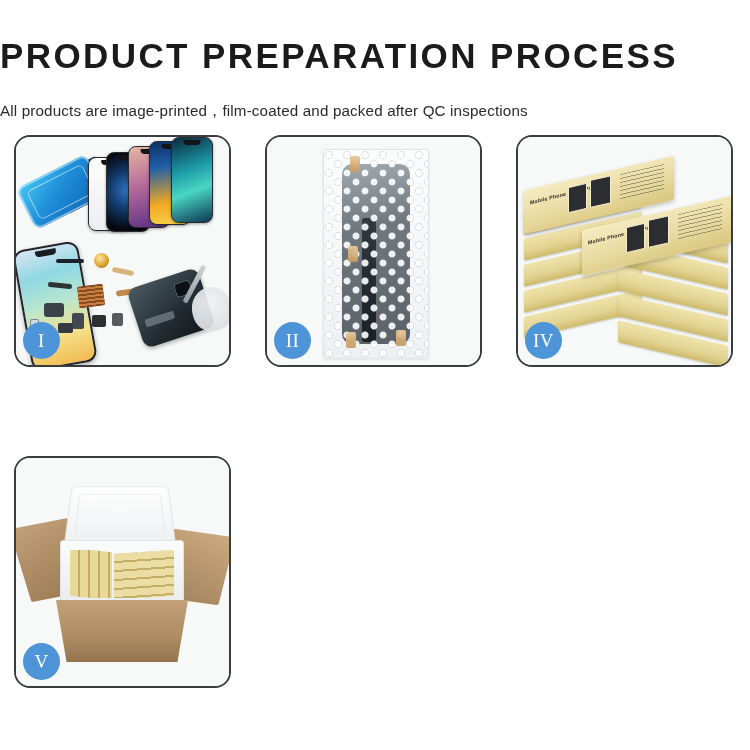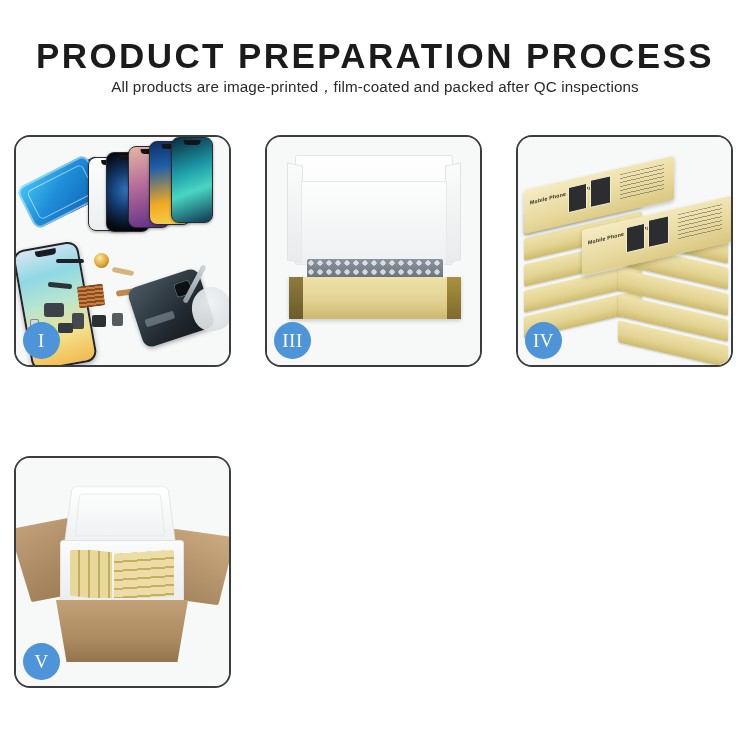--- a/index.html
+++ b/index.html
@@ -4,27 +4,27 @@
 <style>
   html,body{margin:0;padding:0;}
   body{
     width:750px;height:750px;background:#ffffff;
     font-family:"Liberation Sans", sans-serif;
     overflow:hidden;position:relative;
   }
   .page{width:750px;height:750px;position:relative;}
 
   
-  .header{padding-top:38px;text-align:center;}
+  .header{padding-top:38px;}
   .title{
     font-size:35px;font-weight:700;letter-spacing:2.4px;color:#1b1b1b;
     line-height:1;white-space:nowrap;
   }
   .subtitle{
-    margin-top:4px;font-size:15.2px;color:#2b2b2b;letter-spacing:.15px;
+    margin-top:28px;font-size:15.2px;color:#2b2b2b;letter-spacing:.15px;
     white-space:nowrap;
   }
 
   
   .grid{
     position:absolute;left:14px;top:135px;
     width:722px;
     display:grid;
     grid-template-columns:217px 217px 217px;
     grid-template-rows:232px 232px;
@@ -399,30 +399,35 @@
           <div class="cmp flex10"></div>
 
           <div class="back-housing"></div>
           <div class="hand"></div>
           <div class="tool"></div>
         </div>
       </div>
       <div class="badge">I</div>
     </div>
 
-
     <div class="panel">
       <div class="panel-inner">
-        <div class="box3-lid"></div>
-        <div class="box3-foam"></div>
-        <div class="box3-fill"></div>
-        <div class="box3-body"></div>
+        <div class="bubble-bag">
+          <div class="part-inside"></div>
+          <div class="part-strip"></div>
+          <div class="bubbles"></div>
+          <div class="tape tape-a"></div>
+          <div class="tape tape-b"></div>
+          <div class="tape tape-c"></div>
+          <div class="tape tape-d"></div>
+        </div>
       </div>
-      <div class="badge">III</div>
+      <div class="badge">II</div>
     </div>
+
 
     <div class="panel">
       <div class="panel-inner">
         <div class="stack">
           <div class="sbox sb-l1"></div>
           <div class="sbox sb-l2"></div>
           <div class="sbox sb-l3"></div>
           <div class="sbox sb-l4"></div>
           <div class="sbox sb-l5"></div>
 

